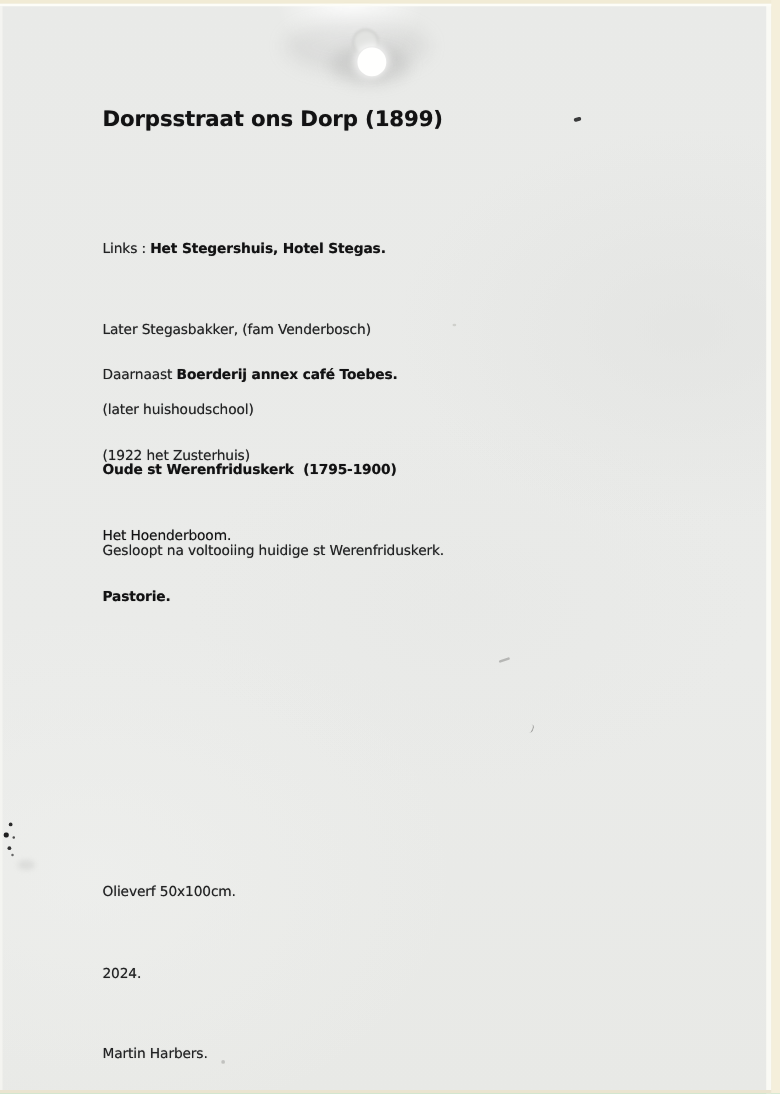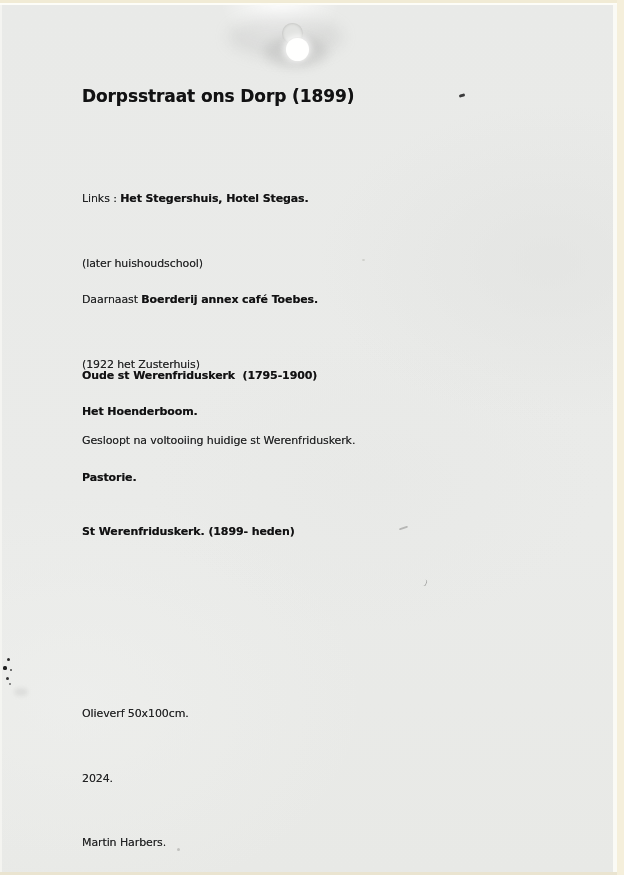--- a/index.html
+++ b/index.html
@@ -54,21 +54,21 @@
     position:absolute;left:82px;
     font-size:11px;line-height:21.5px;color:#222324;
     letter-spacing:-0.1px;white-space:pre-wrap;
     text-shadow:0 0 .6px rgba(45,45,45,.65);
   }
   .block b,.block .bd{font-weight:bold;color:#121213;}
   .title{top:86px;font-weight:bold;color:#121213;font-size:17px;}
   .b-links{top:145px;}
   .b-daarnaast{top:246px;}
   .b-oudekerk{top:322px;}
-  .b-hoenderboom{top:401px;font-weight:bold;color:#121213;}
+  .b-hoenderboom{top:418px;font-weight:normal;color:#121213;}
   .b-pastorie{top:467px;font-weight:bold;color:#121213;}
   .b-kerk{top:521px;font-weight:bold;color:#121213;}
   .b-boerderij{top:579px;}
   .b-colophon{top:660px;}
 </style>
 </head>
 <body>
 
 <div class="scan">
   <div class="paper"></div>
@@ -94,38 +94,38 @@
   <div class="mark scrib-4"></div>
   <div class="mark scrib-5"></div>
   <div class="mark smudge"></div>
   <div class="mark speck-a"></div>
   <div class="mark speck-b"></div>
 
   <div class="block title">Dorpsstraat ons Dorp (1899)</div>
 
   <div class="block b-links">
     <div><span>Links : </span><b>Het Stegershuis, Hotel Stegas.</b></div>
+    <div>Later Stegasbakker, (fam Venderbosch)</div>
     <div>(later huishoudschool)</div>
   </div>
 
   <div class="block b-daarnaast">
     <div><span>Daarnaast </span><b>Boerderij annex café Toebes.</b></div>
     <div>(1922 het Zusterhuis)</div>
   </div>
 
   <div class="block b-oudekerk">
     <div class="bd">Oude st Werenfriduskerk  (1795-1900)</div>
     <div>Gesloopt na voltooiing huidige st Werenfriduskerk.</div>
   </div>
 
   <div class="block b-hoenderboom">Het Hoenderboom.</div>
 
   <div class="block b-pastorie">Pastorie.</div>
 
-  <div class="block b-kerk">St Werenfriduskerk. (1899- heden)</div>
 
 
   <div class="block b-colophon">
     <div>Olieverf 50x100cm.</div>
     <div>2024.</div>
     <div>Martin Harbers.</div>
   </div>
 </div>
 
 </body></html>

